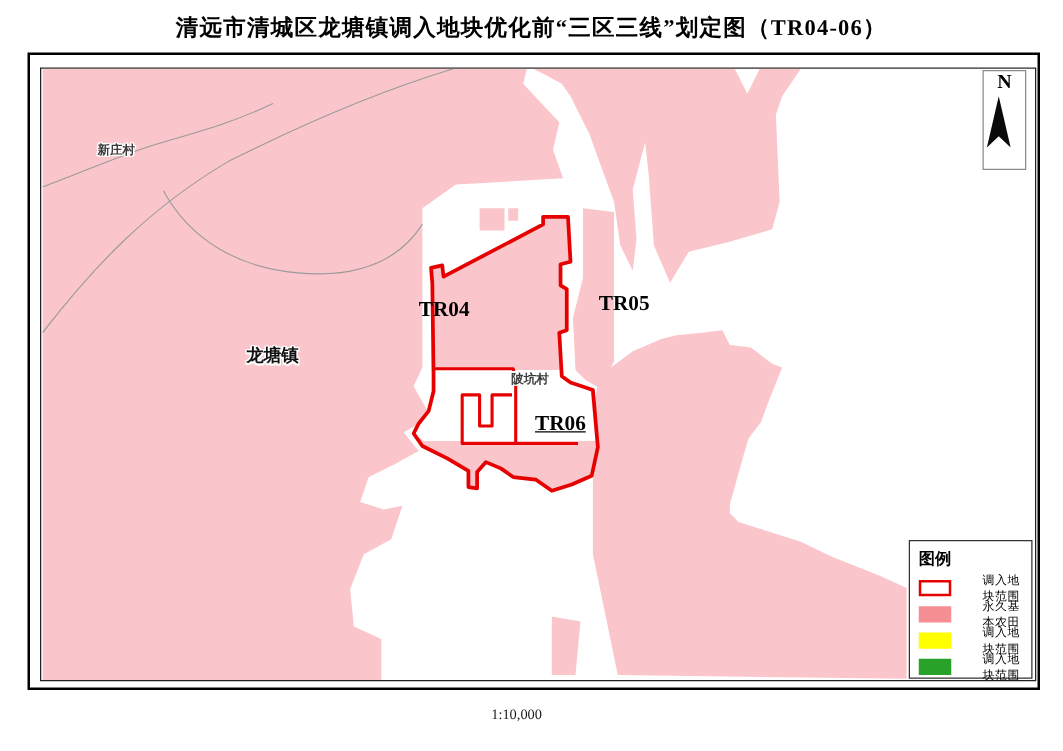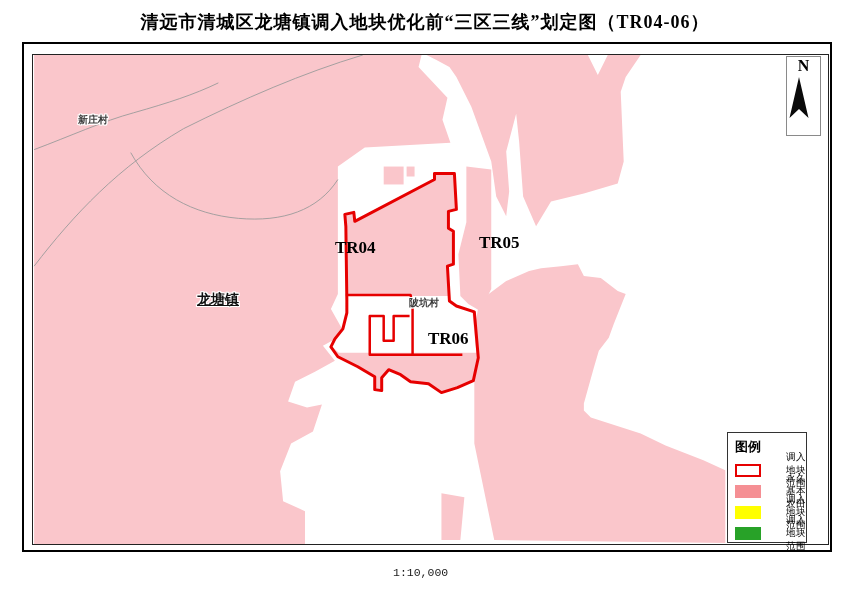--- a/index.html
+++ b/index.html
@@ -14,33 +14,33 @@
   .map-frame svg{display:block;}
   .map-label{position:absolute;white-space:nowrap;color:#1a1a1a;
              text-shadow:-1px 0 #fff,1px 0 #fff,0 -1px #fff,0 1px #fff,
                          -1px -1px #fff,1px 1px #fff,1px -1px #fff,-1px 1px #fff;font-weight:bold;}
   .village{font-size:10px;color:#3c3c3c;}
   .town{font-size:14px;font-weight:bold;color:#111;}
   .plot{font-size:17px;font-weight:bold;color:#000;text-shadow:none;text-align:right;}
   .north-box{position:absolute;left:753px;top:1px;width:33px;height:78px;
              background:#fff;border:1px solid #8a8a8a;text-align:center;}
   .north-n{font-size:16px;font-weight:bold;line-height:18px;color:#000;}
-  .legend{position:absolute;left:694px;top:377px;width:80px;height:111px;
+  .legend{position:absolute;left:694px;top:377px;width:99px;height:111px;
           background:#fff;border:1.2px solid #333;box-sizing:border-box;padding:5px 0 0 7px;}
   .legend-title{font-size:13px;font-weight:bold;color:#000;margin-bottom:4px;}
   .legend-row{display:flex;align-items:center;height:21px;}
   .swatch{width:26px;height:13px;margin-right:5px;flex:0 0 auto;box-sizing:border-box;}
   .sw0{background:#fff;border:2.5px solid #e60000;}
   .sw1{background:#f58f94;}
   .sw2{background:#ffff00;}
   .sw3{background:#28a228;}
   .legend-label{font-size:9.5px;color:#000;letter-spacing:0.5px;margin-left:20px;}
   .footer-left{position:absolute;left:24px;top:562px;font-family:"Liberation Sans","DejaVu Sans",sans-serif;
                font-size:11.5px;line-height:16px;color:#1a1a1a;}
-  .scale-text{position:absolute;left:393px;top:566px;font-family:Liberation Mono, monospace;
+  .scale-text{position:absolute;left:393px;top:566px;font-family:Liberation Serif, serif;
               font-size:11.5px;color:#1a1a1a;}
 </style>
 </head>
 <body>
 
 <div class="page">
 
   <div class="title">清远市清城区龙塘镇调入地块优化前“三区三线”划定图（TR04-06）</div>
 
   <div class="outer-frame">
@@ -75,24 +75,24 @@
         <path d="M313,172 L312,160 L321,158 L322,167 L402,125 L402,119 L422,119 L424,155 L416,157 L416,174 L421,177 L421,210 L415,212 L417,247 L424,252 L442,258 L446,304 L441,327 L425,334 L409,339 L396,330 L378,328 L368,321 L356,316 L349,324 L349,337 L342,336 L342,323 L325,313 L305,303 L298,293 L302,285 L310,275 L314,259 L314,246 Z" fill="#fac6cb" stroke="none"></path>
 
         <path d="M313,242 L418,242 L426,249 L440,257 L444,299 L306,299 L299,293 L303,286 L311,275 L314,259 L314,246 Z" fill="#ffffff" stroke="none"></path>
 
         <path d="M313,172 L312,160 L321,158 L322,167 L402,125 L402,119 L422,119 L424,155 L416,157 L416,174 L421,177 L421,210 L415,212 L417,247 L424,252 L442,258 L446,304 L441,327 L425,334 L409,339 L396,330 L378,328 L368,321 L356,316 L349,324 L349,337 L342,336 L342,323 L325,313 L305,303 L298,293 L302,285 L310,275 L314,259 L314,246 Z" fill="none" stroke="#e60000" stroke-width="3" stroke-linejoin="round"></path>
 
         <path d="M313,241 H378 L380,250 V301 M430,301 H337 V262 H351 V287 H361 V262 H377" fill="none" stroke="#e60000" stroke-width="2.5" stroke-linejoin="round"></path>
       </svg>
 
       <span class="map-label village" style="left:45px;top:58px;">新庄村</span>
-      <span class="map-label town" style="left:164px;top:236px;text-decoration:underline;">龙塘镇</span>
+      <span class="map-label town" style="left:164px;top:221px;">龙塘镇</span>
       <span class="map-label plot" style="left:302px;top:183px;">TR04</span>
       <span class="map-label plot" style="left:406px;top:178px;margin-left:40px;">TR05</span>
-      <span class="map-label plot" style="left:395px;top:274px;">TR06</span>
+      <span class="map-label plot" style="left:395px;top:274px;text-decoration:underline;">TR06</span>
       <span class="map-label village" style="left:376px;top:241px;">陂坑村</span>
 
       <div class="north-box">
         <div class="north-n">N</div>
         <svg width="24" height="46" viewBox="0 0 24 46">
           <path d="M12,2 L21.5,43 L12,34 L2.5,43 Z" fill="#0a0a0a"></path>
         </svg>
       </div>
 
       <div class="legend">

